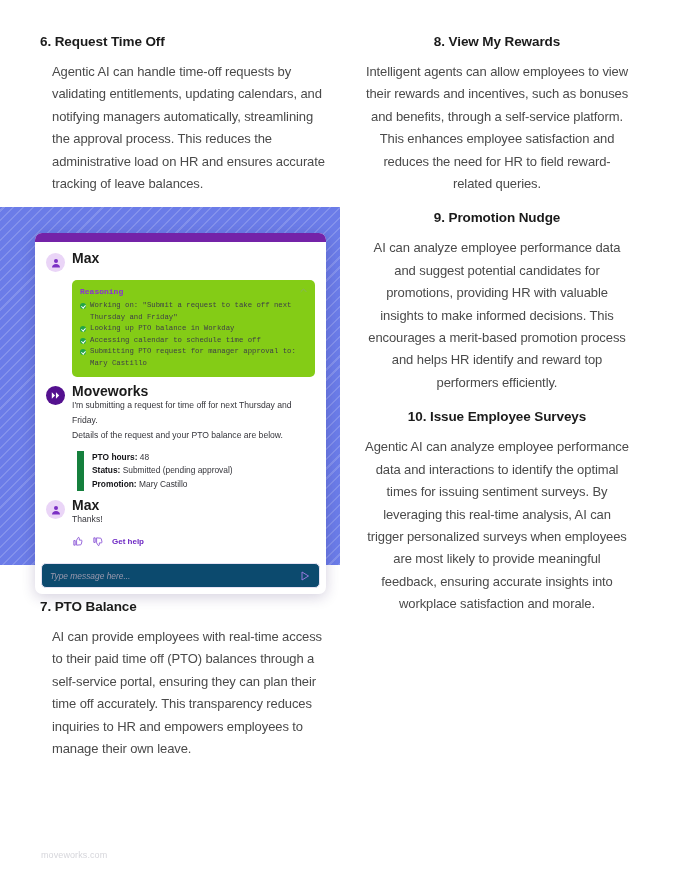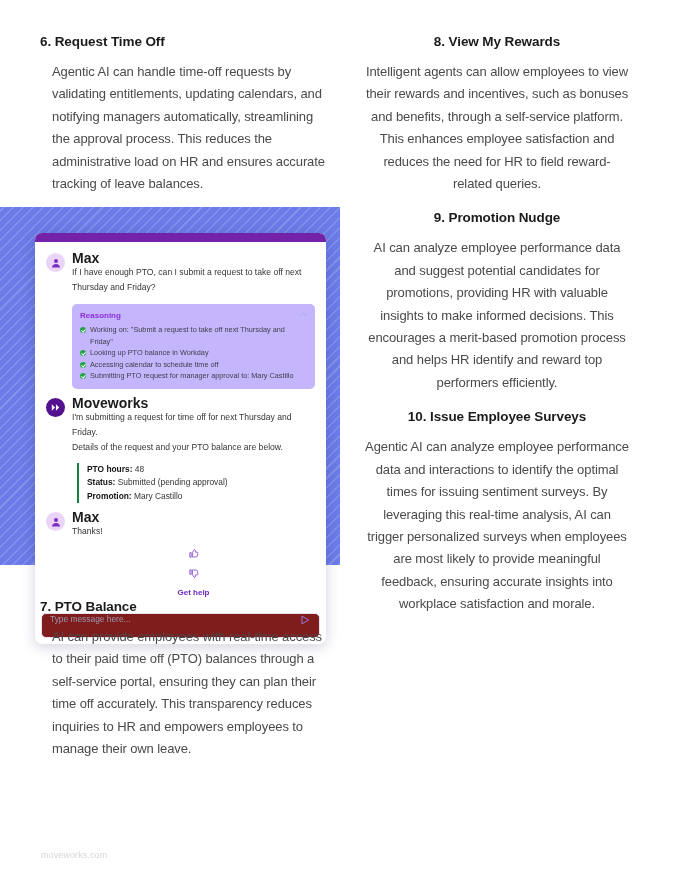--- a/index.html
+++ b/index.html
@@ -121,25 +121,26 @@
     margin-bottom: 1px;
   }
   .msg-text {
     font-size: 8.6px;
     line-height: 15px;
     color: #35353b;
   }
 
   
   .reasoning {
-    margin: 9px 0 0 0;
-    background: #c4b5fd;
+    margin: 16px 0 0 0;
+    background: #84cc16;
     border-radius: 5px;
     padding: 6px 8px 7px 8px;
     position: relative;
+    font-family: Liberation Mono, monospace;
   }
   .reasoning-head {
     font-size: 8px;
     font-weight: bold;
     color: #8b2fd6;
     line-height: 11px;
     margin-bottom: 3px;
   }
   .reasoning-collapse {
     position: absolute;
@@ -178,54 +179,54 @@
     width: 1.6px; height: 3px;
     border: solid #ffffff;
     border-width: 0 0.9px 0.9px 0;
     transform: rotate(42deg);
   }
 
   
   .pto-block {
     margin: 8px 0 0 5px;
     padding-left: 8px;
-    border-left: 2px solid #15803d;
+    border-left: 7px solid #15803d;
   }
   .pto-line {
     font-size: 8.4px;
     line-height: 13.5px;
     color: #35353b;
   }
   .pto-line b { color: #141418; }
 
   
   .feedback {
     display: flex;
     align-items: center;
     gap: 9px;
     margin: 9px 0 0 26px;
-    flex-direction: column;
   }
   .fb-icon { width: 11px; height: 11px; display:block; }
   .fb-link {
     font-size: 8px;
     color: #6d28c4;
     font-weight: bold;
   }
 
   
   .composer {
     margin: 8px 6px 6px 6px;
     height: 23px;
-    background: #7f1d1d;
+    background: #0c4a6e;
     border: 1px solid #e6e2f3;
     border-radius: 5px;
     display: flex;
-    align-items: flex-start;
+    align-items: center;
     padding: 0 8px;
+    font-style: italic;
   }
   .composer-placeholder {
     flex: 1 1 auto;
     font-size: 8.4px;
     color: #9b99ae;
   }
   .send-icon { width: 12px; height: 12px; display:block; }
 
   
   .lower-left {
@@ -280,21 +281,20 @@
 
       <div class="msg">
         <div class="avatar avatar-user">
           <svg viewBox="0 0 24 24" width="12" height="12">
             <circle cx="12" cy="8" r="4" fill="#7b2fc4"></circle>
             <path d="M4 21c0-4.4 3.6-7 8-7s8 2.6 8 7z" fill="#7b2fc4"></path>
           </svg>
         </div>
         <div class="msg-content">
           <div class="msg-name">Max</div>
-          <div class="msg-text">If I have enough PTO, can I submit a request to take off next Thursday and Friday?</div>
 
           <div class="reasoning">
             <div class="reasoning-head">Reasoning</div>
             <svg class="reasoning-collapse" viewBox="0 0 24 24">
               <path d="M5 15l7-7 7 7" fill="none" stroke="#8e8ec6" stroke-width="2.4" stroke-linecap="round" stroke-linejoin="round"></path>
             </svg>
             <ul class="reasoning-list">
               <li>
                 <span class="check"></span>
                 <span>Working on: "Submit a request to take off next Thursday and Friday"</span>

